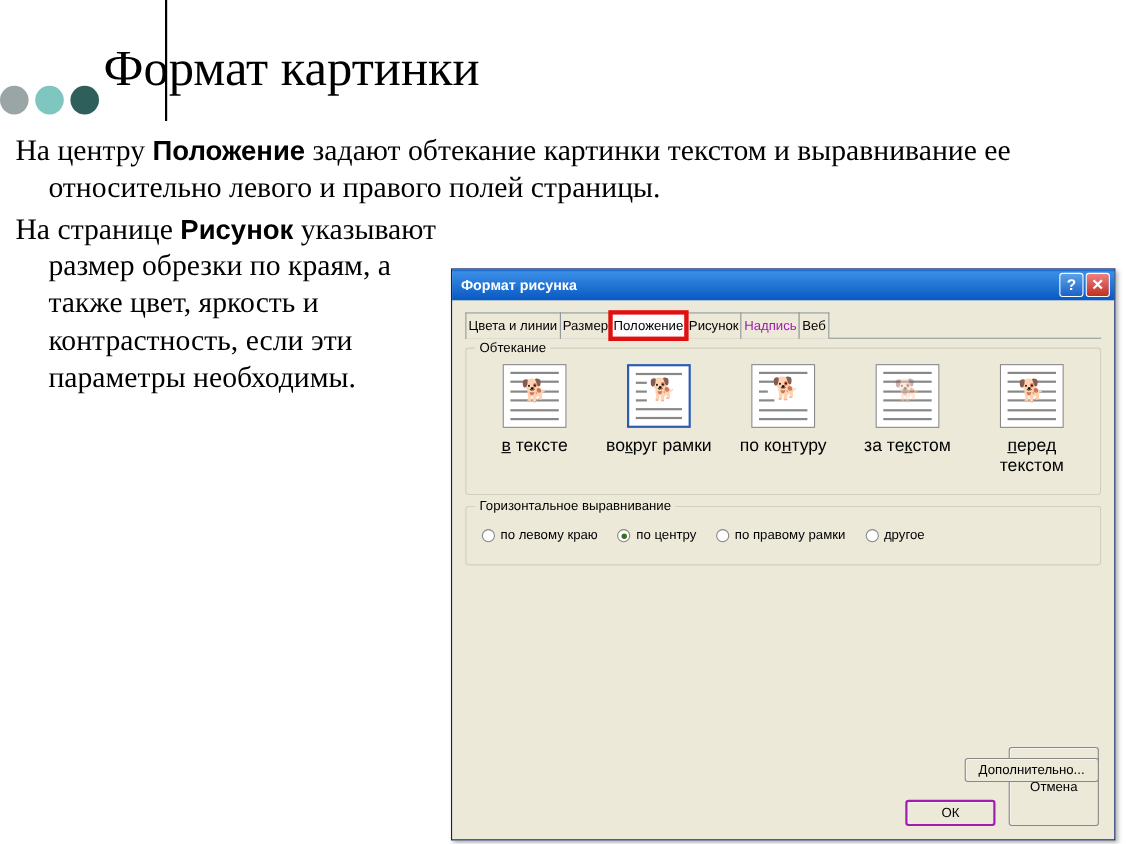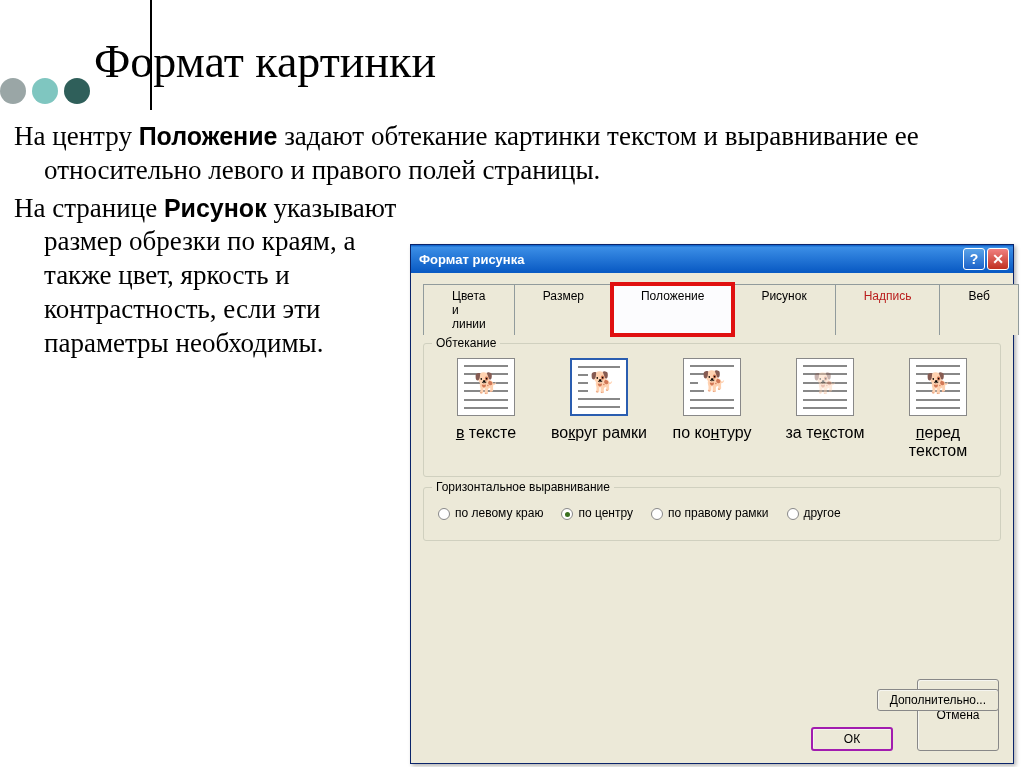--- a/index.html
+++ b/index.html
@@ -92,41 +92,41 @@
     .help-btn { background: linear-gradient(to bottom, #5aa3e8, #1c62c9); }
     .close-btn { background: linear-gradient(to bottom, #f08080, #c03020); }
     .dialog-body { padding: 10px 12px; }
     .tabs {
       display: flex;
       border-bottom: 1px solid #919b9c;
       gap: 0;
       margin-bottom: 8px;
     }
     .tab {
-      padding: 4px 28px;
+      padding: 4px 2px;
       background: #ece9d8;
       border: 1px solid #919b9c;
       border-bottom: none;
       margin-right: -1px;
       position: relative;
       top: 1px;
       cursor: pointer;
       font-size: 12px;
     }
     .tab.active {
       background: #fcfcfe;
       border-bottom: 1px solid #fcfcfe;
       z-index: 2;
     }
     .tab.highlighted {
       outline: 4px solid #e01010;
       outline-offset: -2px;
       z-index: 3;
     }
-    .tab.disabled { color: #b91c1c; }
+    .tab.disabled { color: #a21caf; }
     .fieldset {
       border: 1px solid #d0d0bf;
       border-radius: 3px;
       padding: 14px 12px 16px;
       margin-bottom: 10px;
       position: relative;
     }
     .fieldset-legend {
       position: absolute;
       top: -8px;
@@ -194,21 +194,21 @@
       width: 5px;
       height: 5px;
       background: #3a7020;
       border-radius: 50%;
     }
     .dialog-buttons {
       position: absolute;
       bottom: 12px;
       right: 14px;
       display: flex;
-      gap: 24px;
+      gap: 12px;
     }
     .dialog-buttons .extra {
       position: absolute;
       right: 0;
       bottom: 40px;
     }
     .btn {
       min-width: 82px;
       padding: 3px 12px;
       background: #ece9d8;

